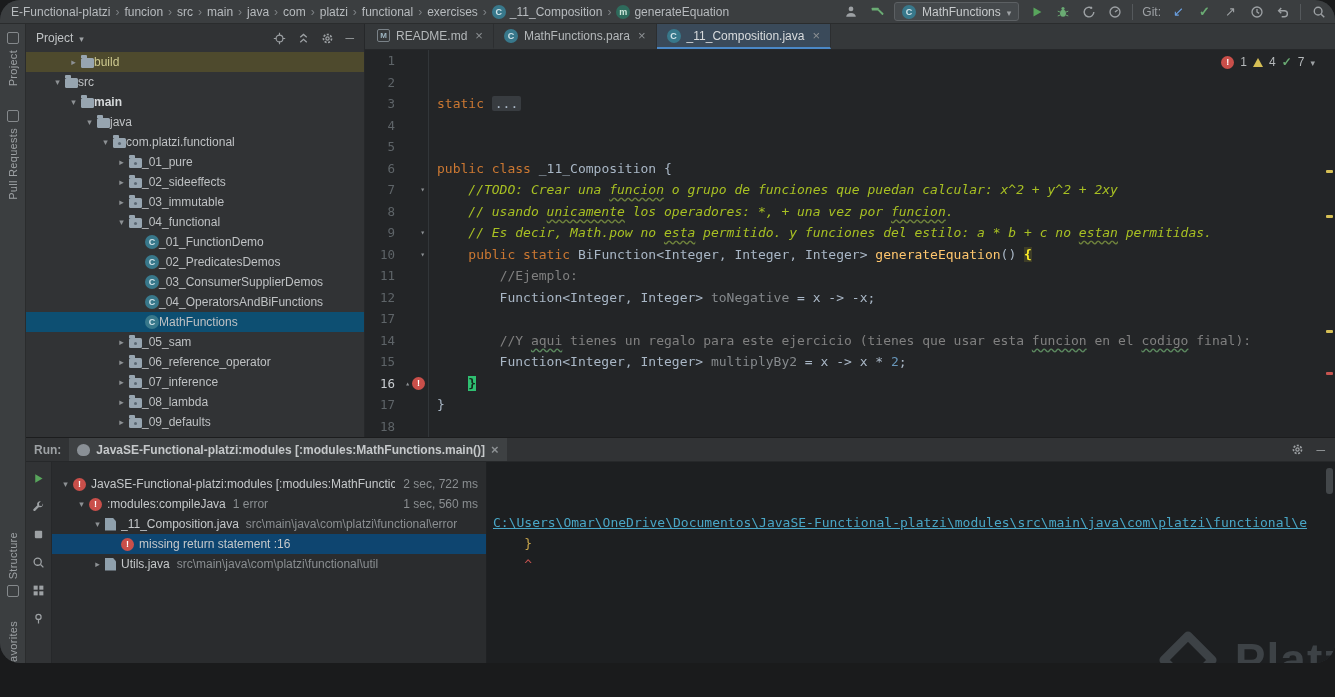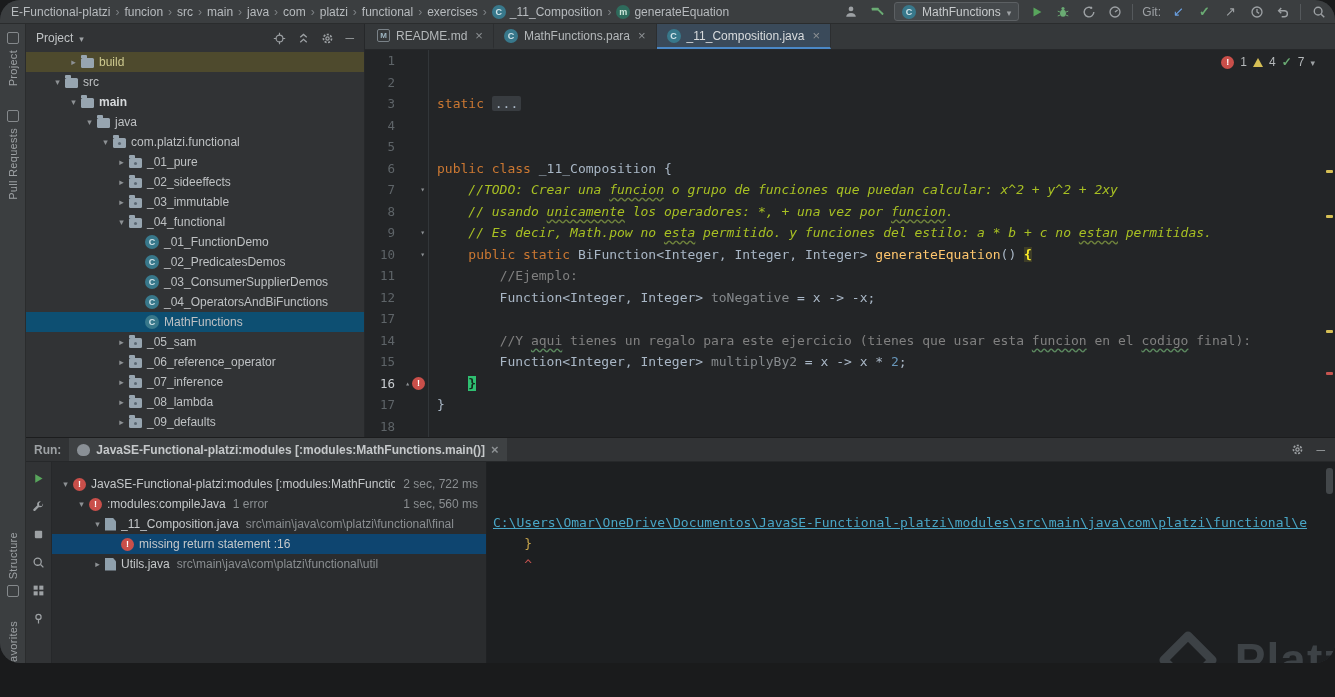--- a/index.html
+++ b/index.html
@@ -46,21 +46,21 @@
   #project-panel { width:339px; min-width:339px; background:#313335; border-right:1px solid #26282a;
                    display:flex; flex-direction:column; }
   .panel-header { height:28px; flex:none; display:flex; align-items:center; padding:0 10px; gap:6px; color:#c0c3c5; }
   .ph-icons { margin-left:auto; display:flex; gap:11px; color:#9da1a4; align-items:center; }
   .ph-icons svg { width:13px; height:13px; display:block; }
   #project-tree { flex:1; overflow:hidden; }
   .tree-row { height:20px; display:flex; align-items:center; white-space:nowrap; color:#bec1c3; padding-right:8px; }
   .tree-row.selected { background:#0D4F72; }
   .tree-row.build-row { background:#4E4A2D; color:#cdc98f; }
   .chev { width:15px; min-width:15px; text-align:center; color:#8d9194; font-size:9px; }
-  .tree-label { margin-left:5px; }
+  .tree-label { }
   .bold { font-weight:bold; color:#d6d9db; }
 
   
   .ic { display:inline-flex; align-items:center; justify-content:center; flex:none; }
   .ic-folder, .ic-pkg { width:13px; height:10px; background:#97A5B0; border-radius:1.5px; position:relative; margin-top:2px; }
   .ic-folder::before, .ic-pkg::before { content:""; position:absolute; top:-3px; left:0; width:6px; height:3px;
       background:#97A5B0; border-radius:1px 1px 0 0; }
   .ic-pkg::after { content:""; position:absolute; width:3px; height:3px; border-radius:50%; background:#5a6772; left:5px; top:3.5px; }
   .ic-class, .ic-method { width:14px; height:14px; border-radius:50%; font:bold 9px "Liberation Sans",sans-serif;
       display:inline-flex; align-items:center; justify-content:center; }
@@ -553,21 +553,21 @@
                 <span class="chev">▾</span>
                 <span class="ic ic-error">!</span>
                 <span class="run-main">:modules:compileJava</span>
                 <span class="run-sub">1 error</span>
                 <span class="run-time">1 sec, 560 ms</span>
               </div>
               <div class="run-row" style="padding-left: 38px;">
                 <span class="chev">▾</span>
                 <span class="ic ic-file"></span>
                 <span class="run-main">_11_Composition.java</span>
-                <span class="run-sub">src\main\java\com\platzi\functional\final</span>
+                <span class="run-sub">src\main\java\com\platzi\functional\error</span>
               </div>
               <div class="run-row selected" style="padding-left: 54px;">
                 <span class="chev"></span>
                 <span class="ic ic-error">!</span>
                 <span class="run-main">missing return statement :16</span>
               </div>
               <div class="run-row" style="padding-left: 38px;">
                 <span class="chev">▸</span>
                 <span class="ic ic-file"></span>
                 <span class="run-main">Utils.java</span>

